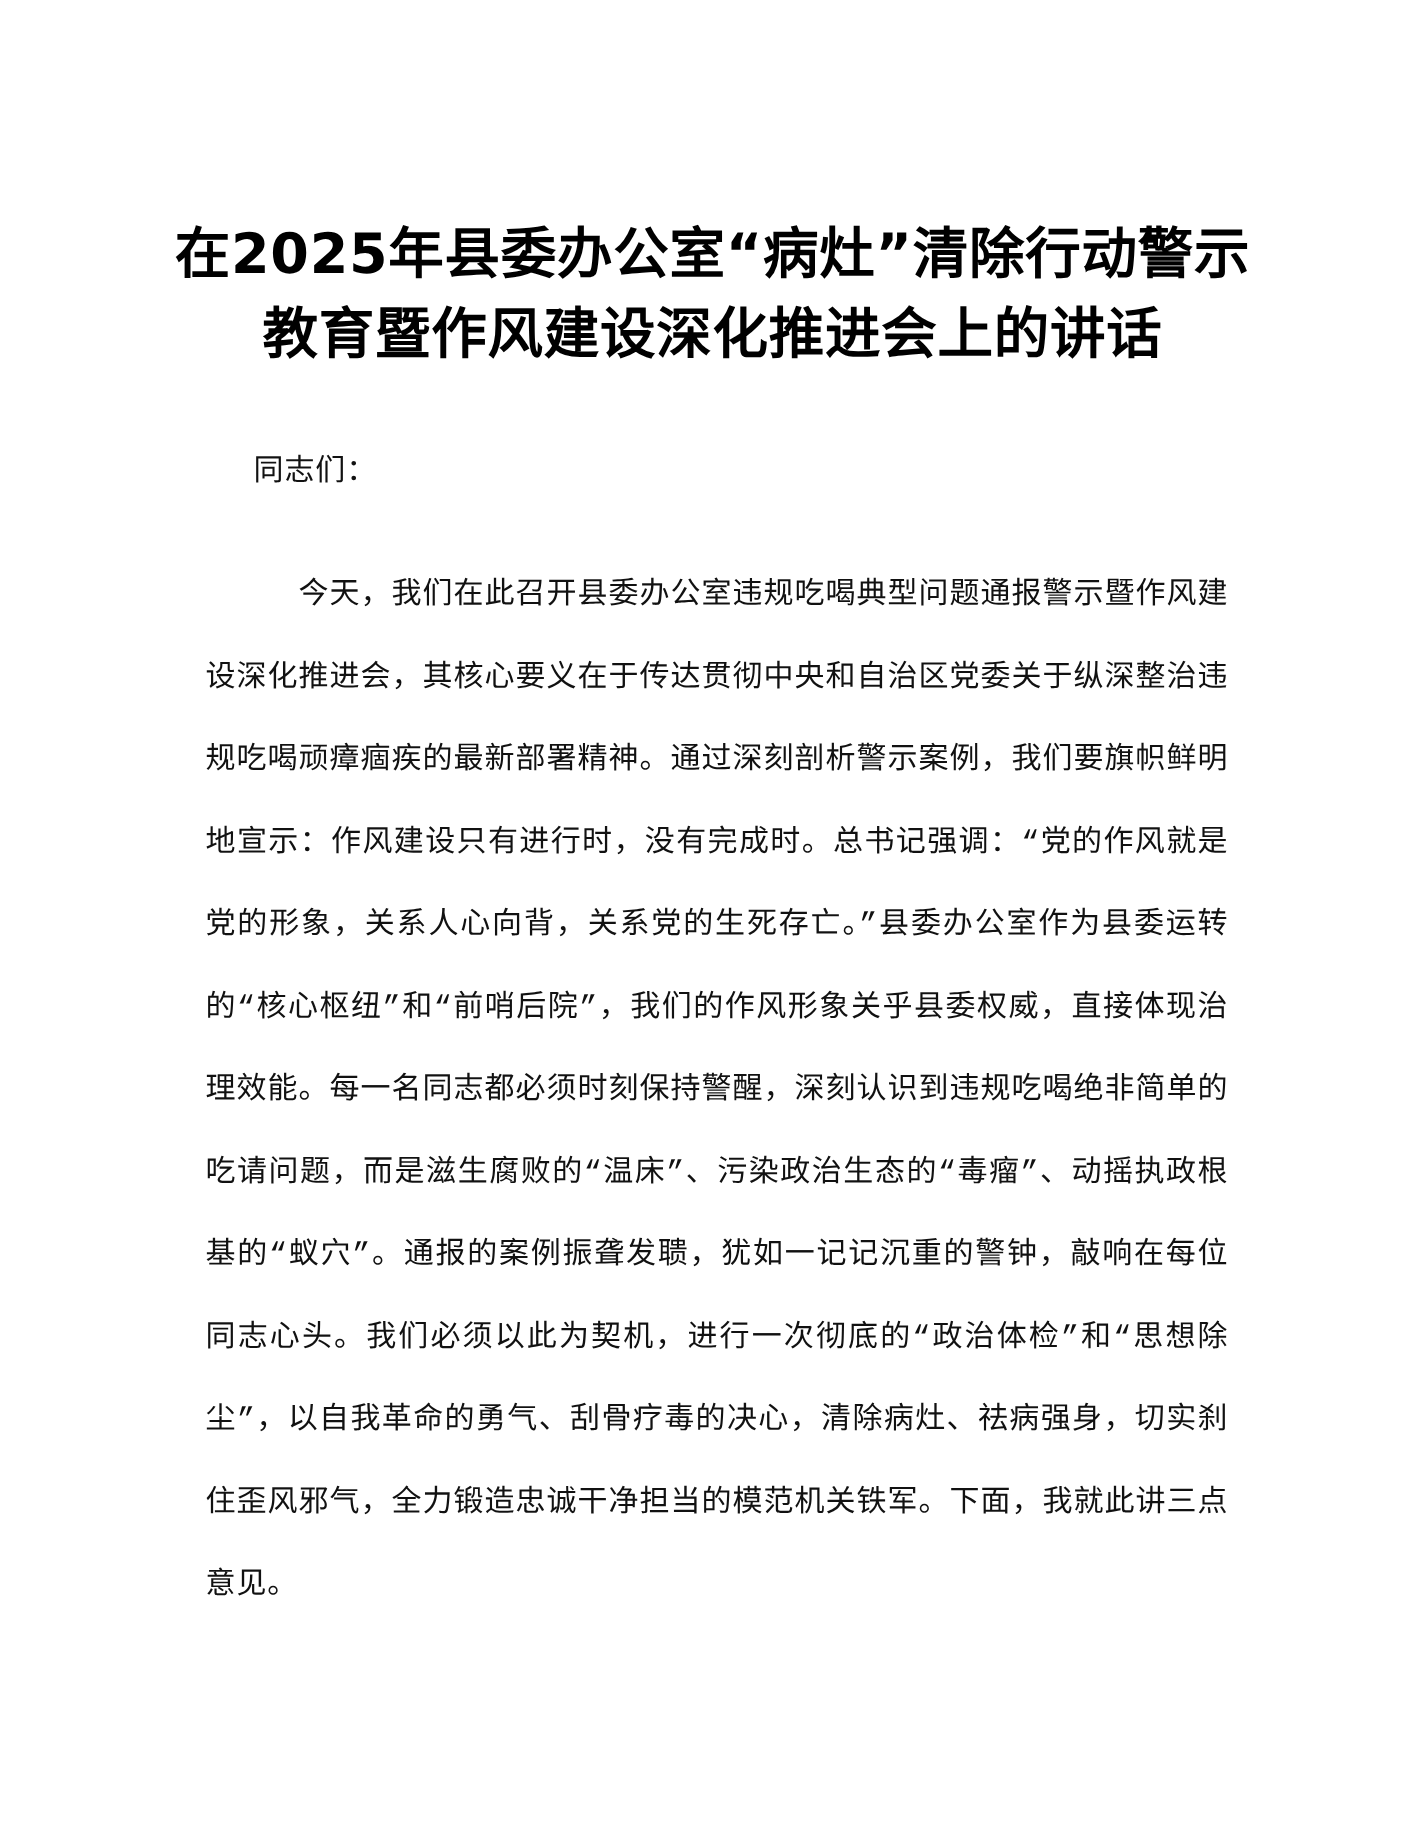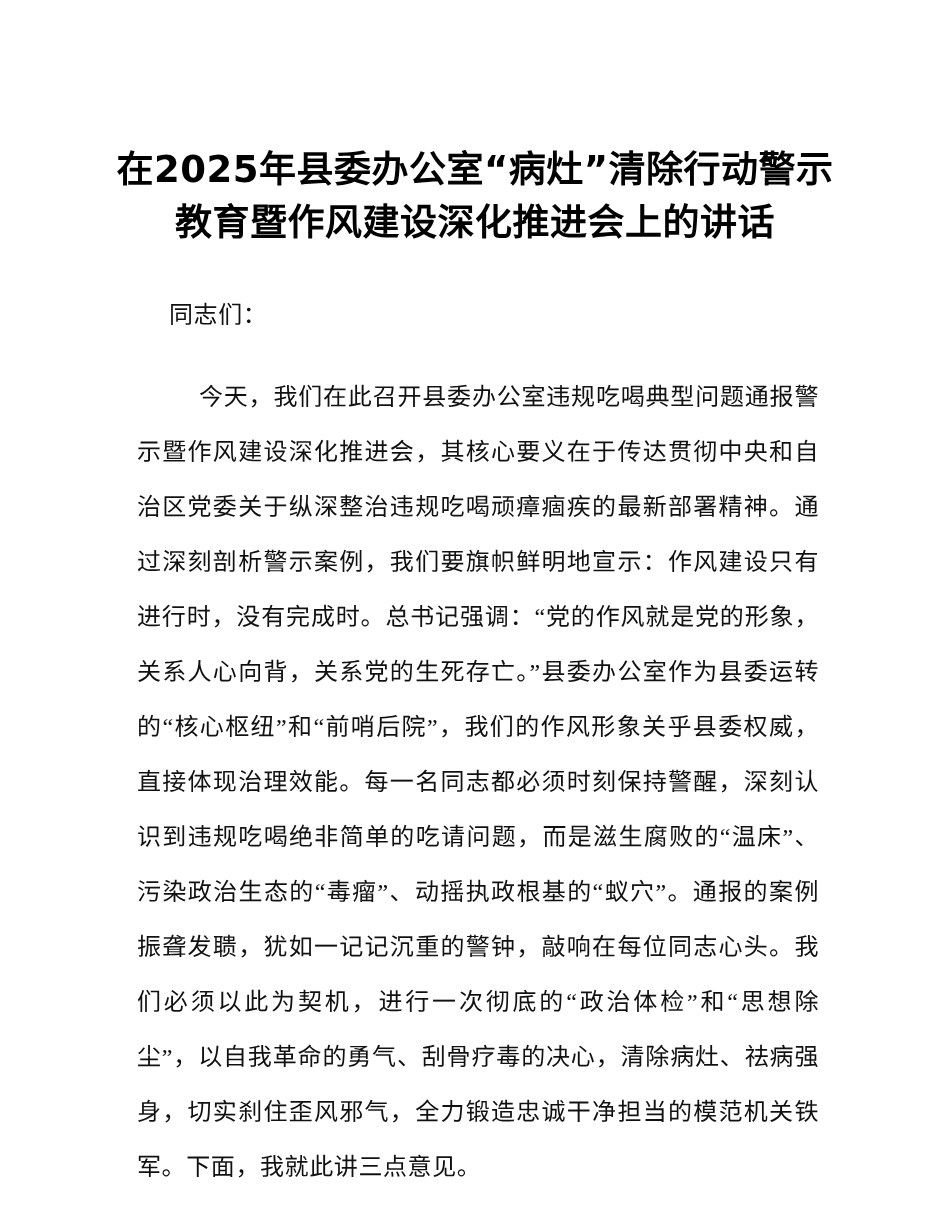--- a/index.html
+++ b/index.html
@@ -39,22 +39,22 @@
 
   
   .body-block {
     position: absolute;
     left: 137px;
     top: 288px;
     width: 682px;
   }
 
   .para {
-    font-family: Liberation Serif, serif;
-    font-size: 24px;
+    font-family: Liberation Mono, monospace;
+    font-size: 20px;
     line-height: 55px;
     color: #111111;
     text-align: justify;
     text-justify: inter-character;
     letter-spacing: 0.6px;
     margin: 0;
     font-weight: 400;
   }
 
   .para.salutation {

